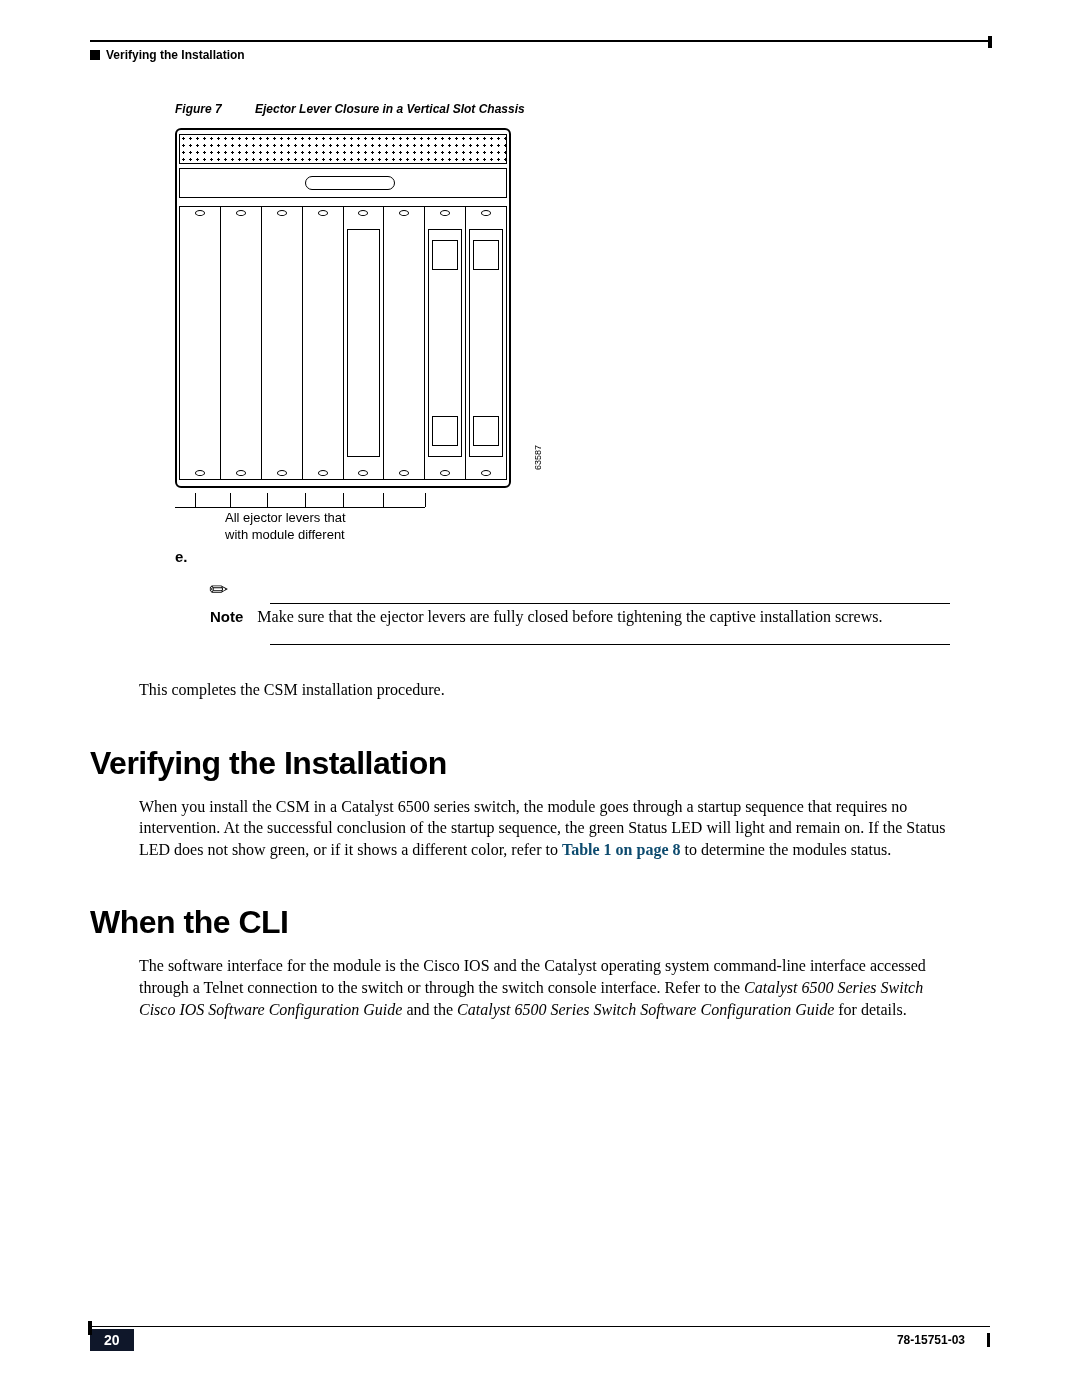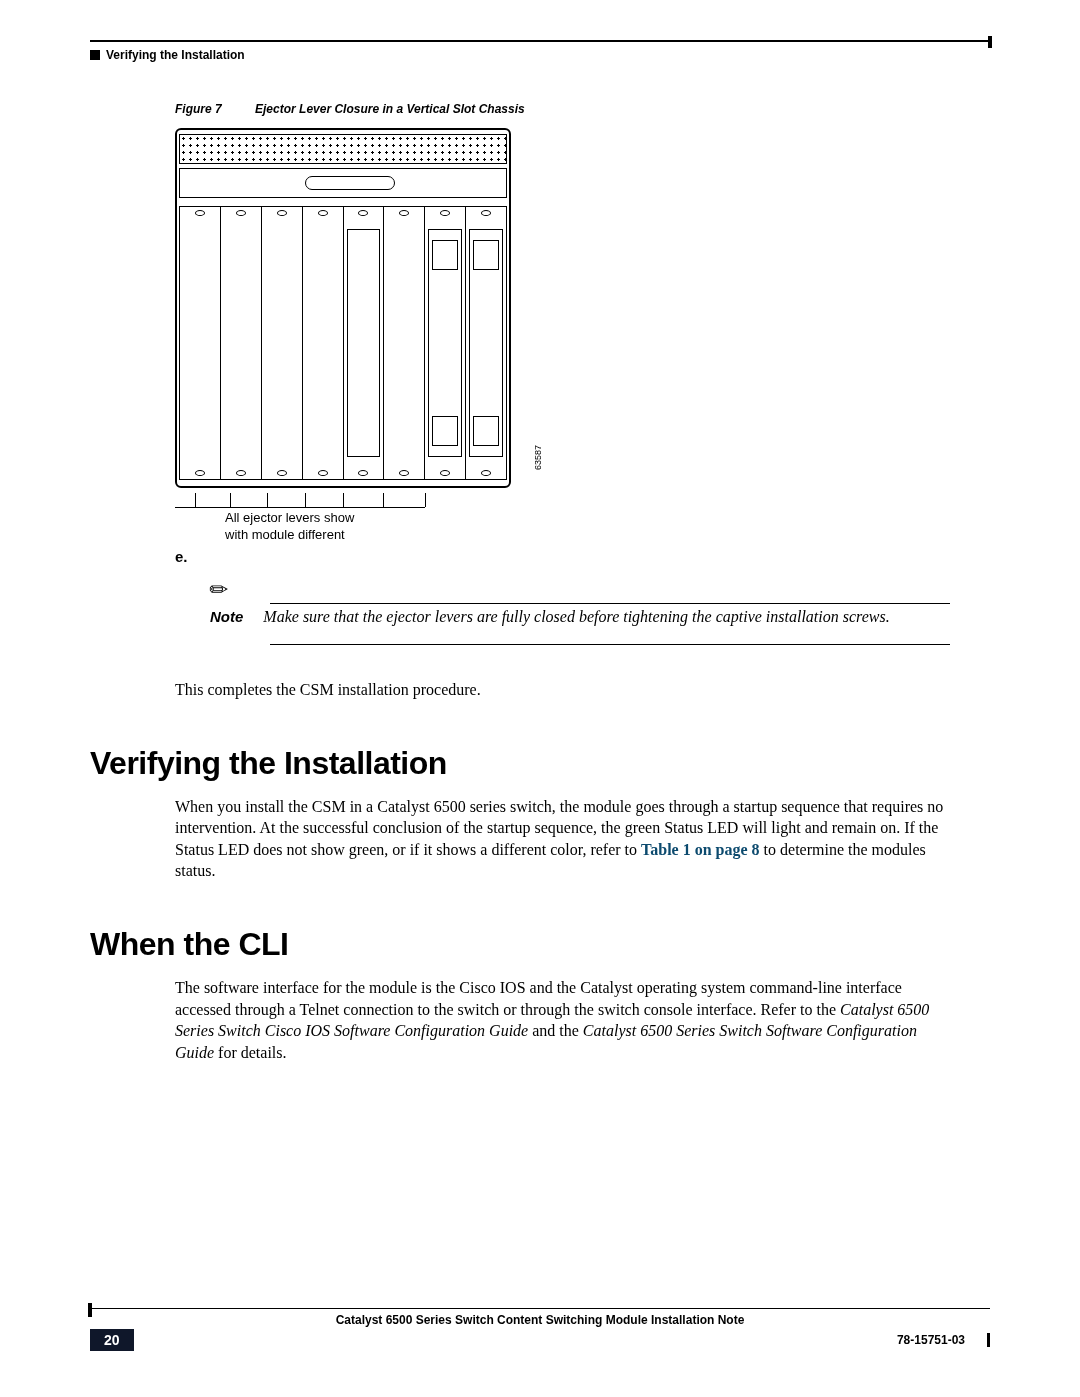--- a/index.html
+++ b/index.html
@@ -158,38 +158,37 @@
     transform: rotate(-45deg);
     font-size: 22px;
     line-height: 1;
   }
   .note-rule-top {
     border-top: 1.5px solid #000;
     margin-left: 60px;
   }
   .note-row {
     display: flex;
-    gap: 20px;
+    gap: 14px;
     padding-top: 4px;
     font-size: 16px;
-    font-style: italic;
   }
   .note-label {
     font-family: Arial, Helvetica, sans-serif;
     font-weight: bold;
     font-size: 15px;
   }
   .note-rule-bot {
     border-top: 1px solid #000;
     margin-top: 18px;
     margin-left: 60px;
   }
 
   .body-para {
-    margin-left: 85px;
+    margin-left: 49px;
     margin-right: 40px;
     margin-top: 34px;
     font-size: 16px;
     line-height: 1.35;
   }
   .body-para.tight { margin-top: 14px; }
 
   h2.section {
     font-family: Arial, Helvetica, sans-serif;
     font-size: 32px;
@@ -309,21 +308,21 @@
     </div>
     <span class="callout-num">63587</span>
     <div class="callout-lines">
       <span class="cl1"></span>
         <span class="cl2"></span>
         <span class="cl3"></span>
         <span class="cl4"></span>
         <span class="cl5"></span>
     </div>
     <div class="callout-text">
-      <span>All ejector levers show</span><br>
+      <span>All ejector levers that</span><br>
       <span>with module different</span>
     </div>
   </div>
 
   <div class="step-row">
     <span class="step-letter">e.</span>
   </div>
 
   <div class="note-block">
     <div class="note-icon"><span class="pencil">✎</span></div>
@@ -342,21 +341,20 @@
     <span>When you install the CSM in a Catalyst 6500 series switch, the module goes through a startup sequence that requires no intervention. At the successful conclusion of the startup sequence, the green Status LED will light and remain on. If the Status LED does not show green, or if it shows a different color, refer to </span><span class="link">Table 1 on page 8</span><span> to determine the modules status.</span>
   </p>
 
   <h2 class="section">When the CLI</h2>
   <p class="body-para tight">
     <span>The software interface for the module is the Cisco IOS and the Catalyst operating system command-line interface accessed through a Telnet connection to the switch or through the switch console interface. Refer to the </span><span class="italic">Catalyst 6500 Series Switch Cisco IOS Software Configuration Guide</span><span> and the </span><span class="italic">Catalyst 6500 Series Switch Software Configuration Guide</span><span> for details.</span>
   </p>
 
   <div class="footer">
     <div class="footer-rule"></div>
-    <div class="footer-title">Catalyst 6500 Series Switch Content Switching Module Installation Note</div>
     <div class="footer-row">
       <span class="page-num">20</span>
       <span class="doc-num">
         <span>78-15751-03</span>
         <span class="bar"></span>
       </span>
     </div>
   </div>
 
 </div>

